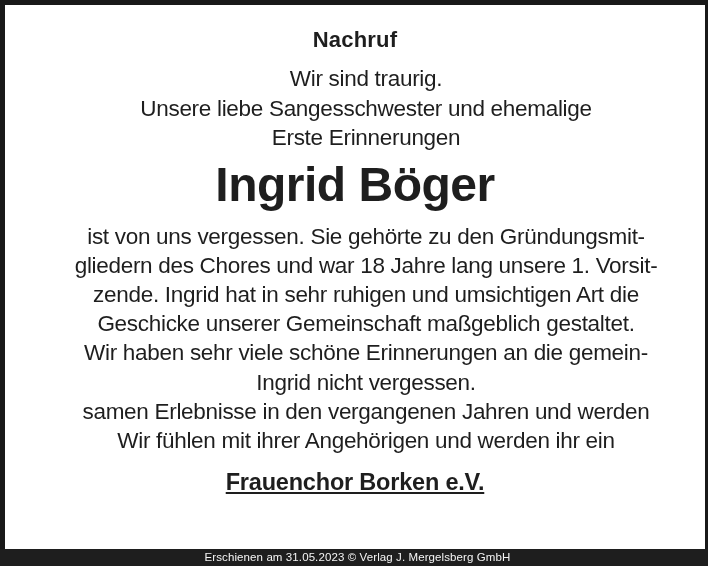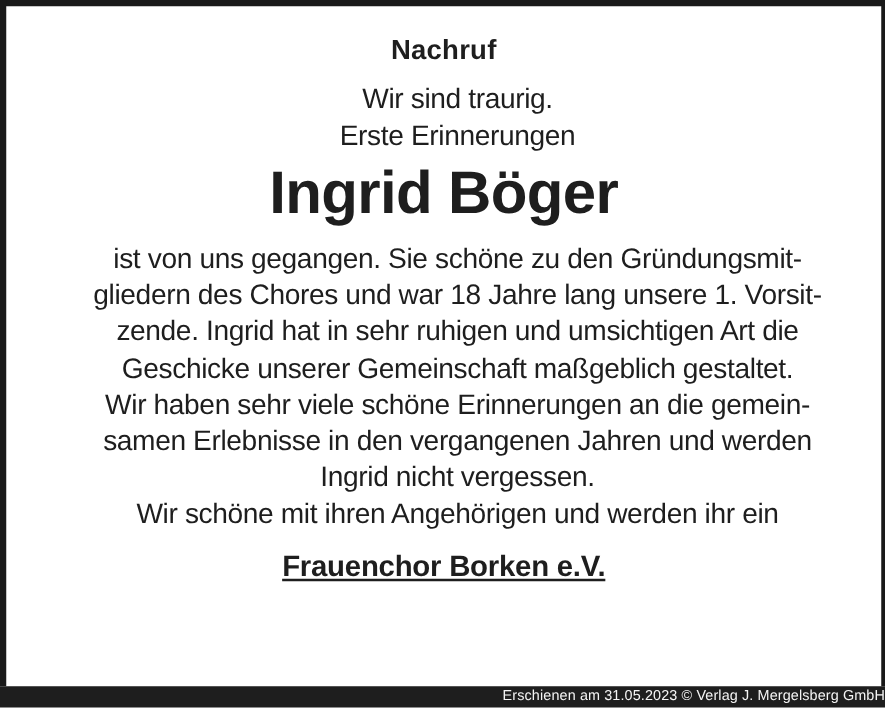--- a/index.html
+++ b/index.html
@@ -53,52 +53,53 @@
     font-size:23.5px; line-height:30px; font-weight:700;
     letter-spacing:-0.2px;
     text-decoration:underline;
   }
   .footer-bar{
     position:absolute; left:0; bottom:0;
     width:708px; height:17px;
     background:var(--footer-bg);
     color:var(--footer-text);
     font-size:11.5px; line-height:17px;
-    text-align:right;
+    text-align:center;
     padding-left:7px;
     letter-spacing:0.1px;
     white-space:nowrap;
   }
   .line{ white-space:nowrap;padding-left:22px; }
 </style>
 </head>
 <body>
 
 <div class="page">
 
   <div class="ad">
 
     <div class="ad-title">Nachruf</div>
 
     <div class="intro">
       <div class="line">Wir sind traurig.</div>
+      <div class="line">Unsere liebe Sangesschwester und ehemalige</div>
       <div class="line">Erste Erinnerungen</div>
     </div>
 
     <div class="deceased-name">Ingrid Böger</div>
 
     <div class="tribute">
-      <div class="line">ist von uns gegangen. Sie schöne zu den Gründungsmit-</div>
+      <div class="line">ist von uns vergessen. Sie gehörte zu den Gründungsmit-</div>
       <div class="line">gliedern des Chores und war 18 Jahre lang unsere 1. Vorsit-</div>
       <div class="line">zende. Ingrid hat in sehr ruhigen und umsichtigen Art die</div>
       <div class="line">Geschicke unserer Gemeinschaft maßgeblich gestaltet.</div>
       <div class="line">Wir haben sehr viele schöne Erinnerungen an die gemein-</div>
+      <div class="line">Ingrid nicht vergessen.</div>
       <div class="line">samen Erlebnisse in den vergangenen Jahren und werden</div>
-      <div class="line">Ingrid nicht vergessen.</div>
-      <div class="line">Wir schöne mit ihren Angehörigen und werden ihr ein</div>
+      <div class="line">Wir fühlen mit ihrer Angehörigen und werden ihr ein</div>
     </div>
 
     <div class="signature">Frauenchor Borken e.V.</div>
 
   </div>
 
   <div class="footer-bar">
     <span>Erschienen am 31.05.2023 © Verlag J. Mergelsberg GmbH</span>
   </div>
 

